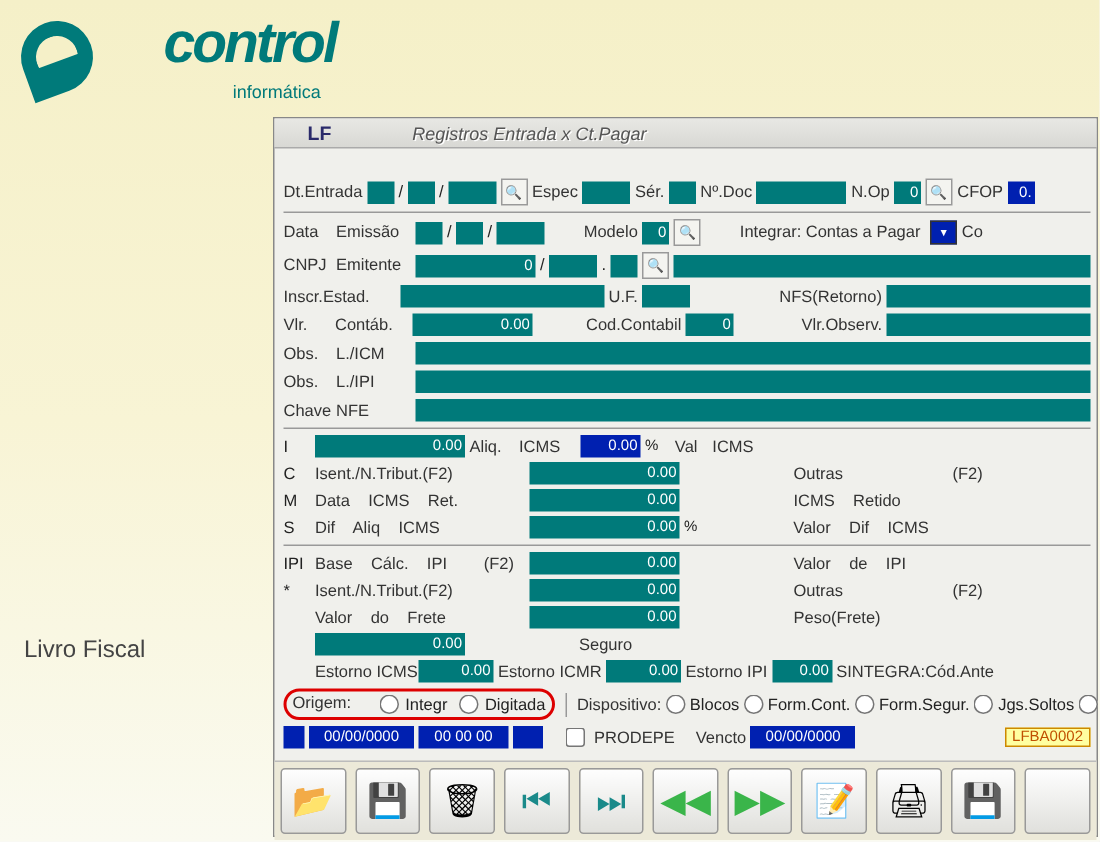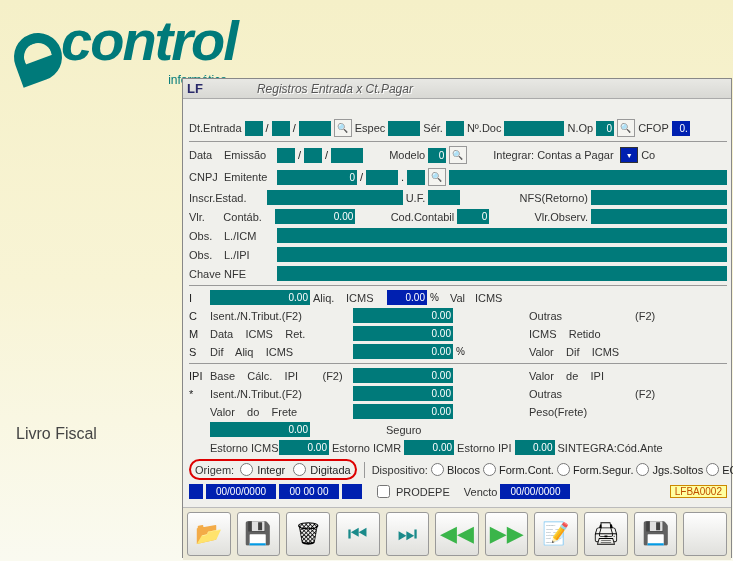--- a/index.html
+++ b/index.html
@@ -11,26 +11,27 @@
   height: 561px;
   position: relative;
   overflow: hidden;
 }
 .logo-area {
   position: absolute;
   top: 8px;
   left: 14px;
 }
 .logo-text {
-  font-size: 56px;
+  font-size: 38px;
   font-weight: bold;
   font-style: italic;
   color: #007a7a;
   letter-spacing: -2px;
   font-family: Arial, sans-serif;
+  margin-left: 48px;
 }
 .logo-sub {
   font-size: 12px;
   color: #007a7a;
   text-align: right;
   margin-top: -8px;
   padding-right: 10px;
 }
 .logo-icon {
   display: inline-block;
@@ -68,21 +69,21 @@
   left: 182px;
   width: 550px;
   height: 480px;
   border: 1px solid #888;
   background: #f0f0ec;
   display: flex;
   flex-direction: column;
 }
 .title-bar {
   background: linear-gradient(180deg, #e8e8e4 0%, #d8d8d4 100%);
-  padding: 2px 4px;
+  padding: 2px 22px;
   border-bottom: 1px solid #aaa;
   display: flex;
   align-items: center;
   gap: 6px;
 }
 .title-bar .lf {
   font-weight: bold;
   color: #2a2a6a;
   font-size: 13px;
 }
@@ -138,22 +139,22 @@
   border-top: 1px solid #999;
   margin: 4px 0;
 }
 .tax-section .row { margin-bottom: 3px; }
 .col-left { width: 18px; display: inline-block; }
 .origem-box {
   border: 2px solid #d00;
   border-radius: 18px;
   padding: 2px 4px;
   display: inline-flex;
-  align-items: center;
-  gap: 0;
+  align-items: flex-start;
+  gap: 13px;
 }
 .radio-grp { display: inline-flex; align-items: center; gap: 2px; }
 .radio-grp input[type=radio] { margin: 0 2px 0 6px; }
 .chk { margin: 0 3px; }
 .dropdown {
   width: 18px;
   height: 16px;
   background: #0020b0;
   border: 1px solid #333;
   display: inline-flex;

